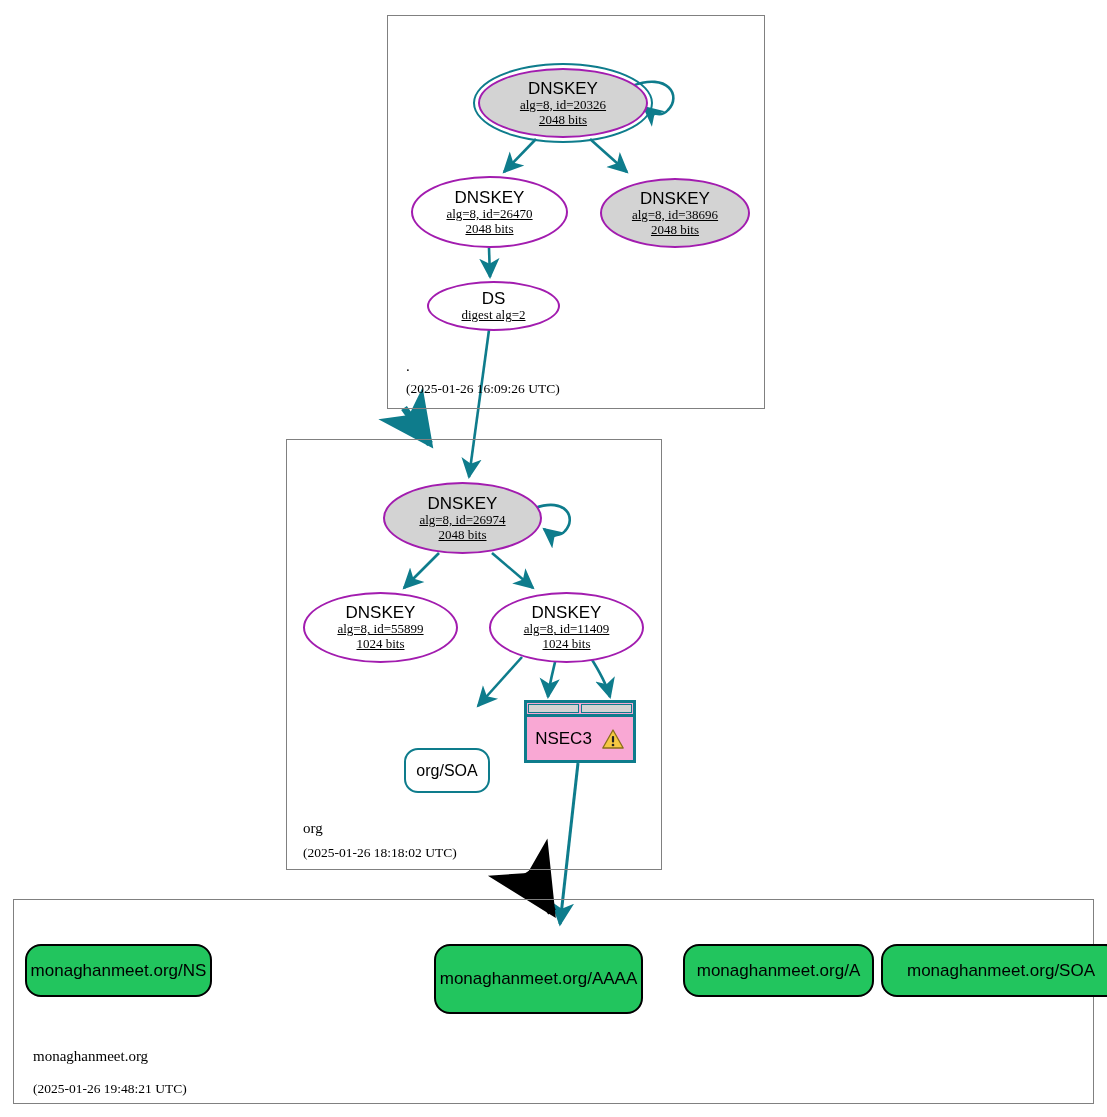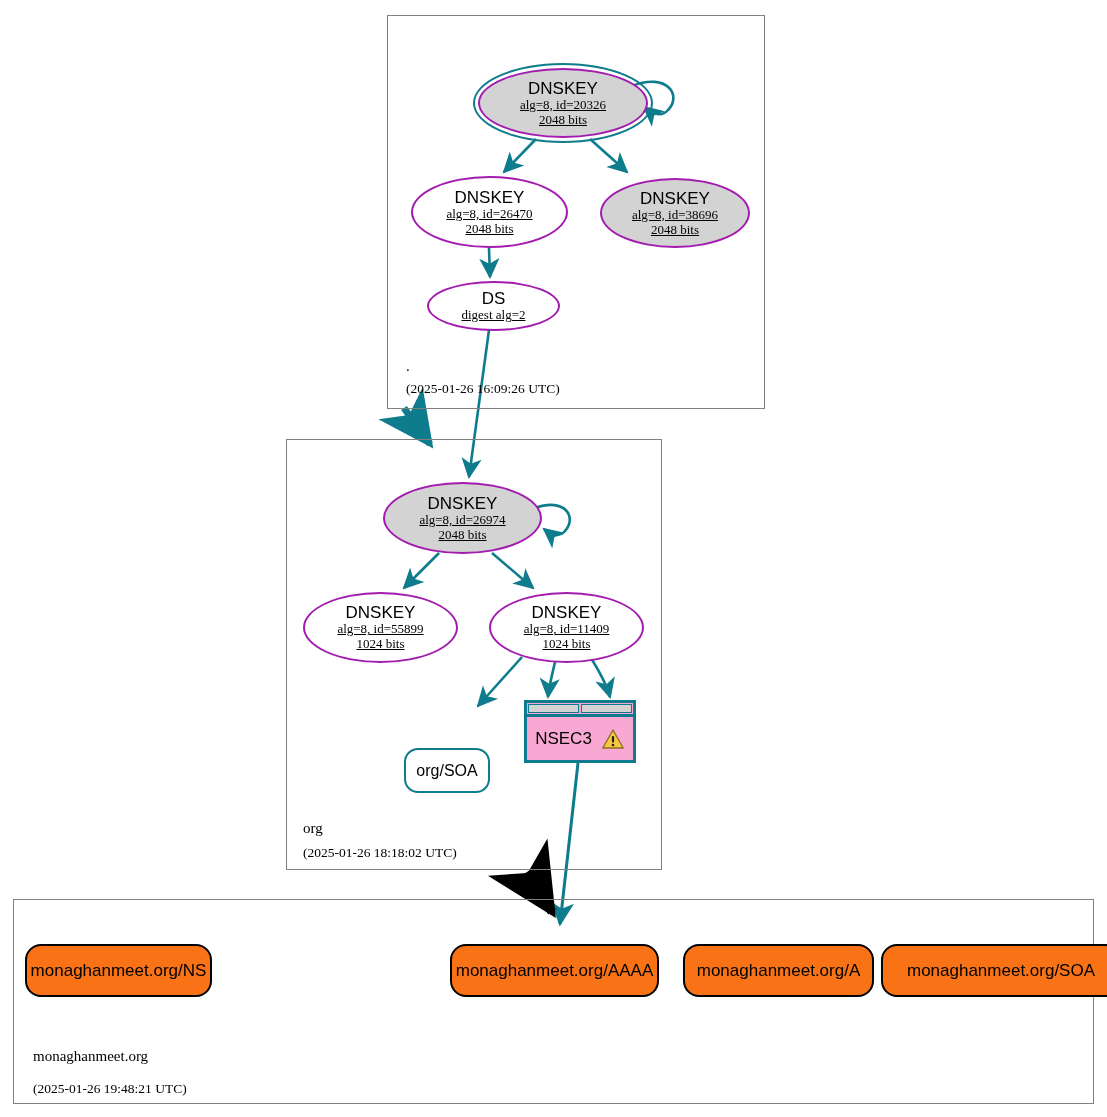--- a/index.html
+++ b/index.html
@@ -93,21 +93,21 @@
     color: #000000;
   }
   .rr-black {
     position: absolute;
     box-sizing: border-box;
     display: flex;
     align-items: center;
     justify-content: center;
     border: 2.5px solid #000000;
     border-radius: 16px;
-    background: #f97316;
+    background: #22c55e;
     font-family: "Liberation Sans", sans-serif;
     font-size: 17px;
     color: #000000;
     white-space: nowrap;
   }
   .nsec-table {
     position: absolute;
     box-sizing: border-box;
     border: 3px solid #0e7c8c;
     background: #f9a8d4;
@@ -261,21 +261,21 @@
 
   <div class="zone-box" style="left:13px; top:899px; width:1081px; height:205px;"></div>
   <div class="zone-label zone-name" style="left:33px; top:1048px;">monaghanmeet.org</div>
   <div class="zone-label zone-time" style="left:33px; top:1073px;margin-top:8px;">(2025-01-26 19:48:21 UTC)</div>
 
   <div class="rr-black" style="left:25px; top:944px; width:187px; height:53px;">
     <span>monaghanmeet.org/NS</span>
   </div>
 
 
-  <div class="rr-black" style="left:450px; top:944px; width:209px; height:53px;">
+  <div class="rr-black" style="left:434px; top:944px; width:209px; height:70px;">
     <span>monaghanmeet.org/AAAA</span>
   </div>
 
   <div class="rr-black" style="left:683px; top:944px; width:191px; height:53px;">
     <span>monaghanmeet.org/A</span>
   </div>
 
   <div class="rr-black" style="left:881px; top:944px; width:240px; height:53px;">
     <span>monaghanmeet.org/SOA</span>
   </div>

